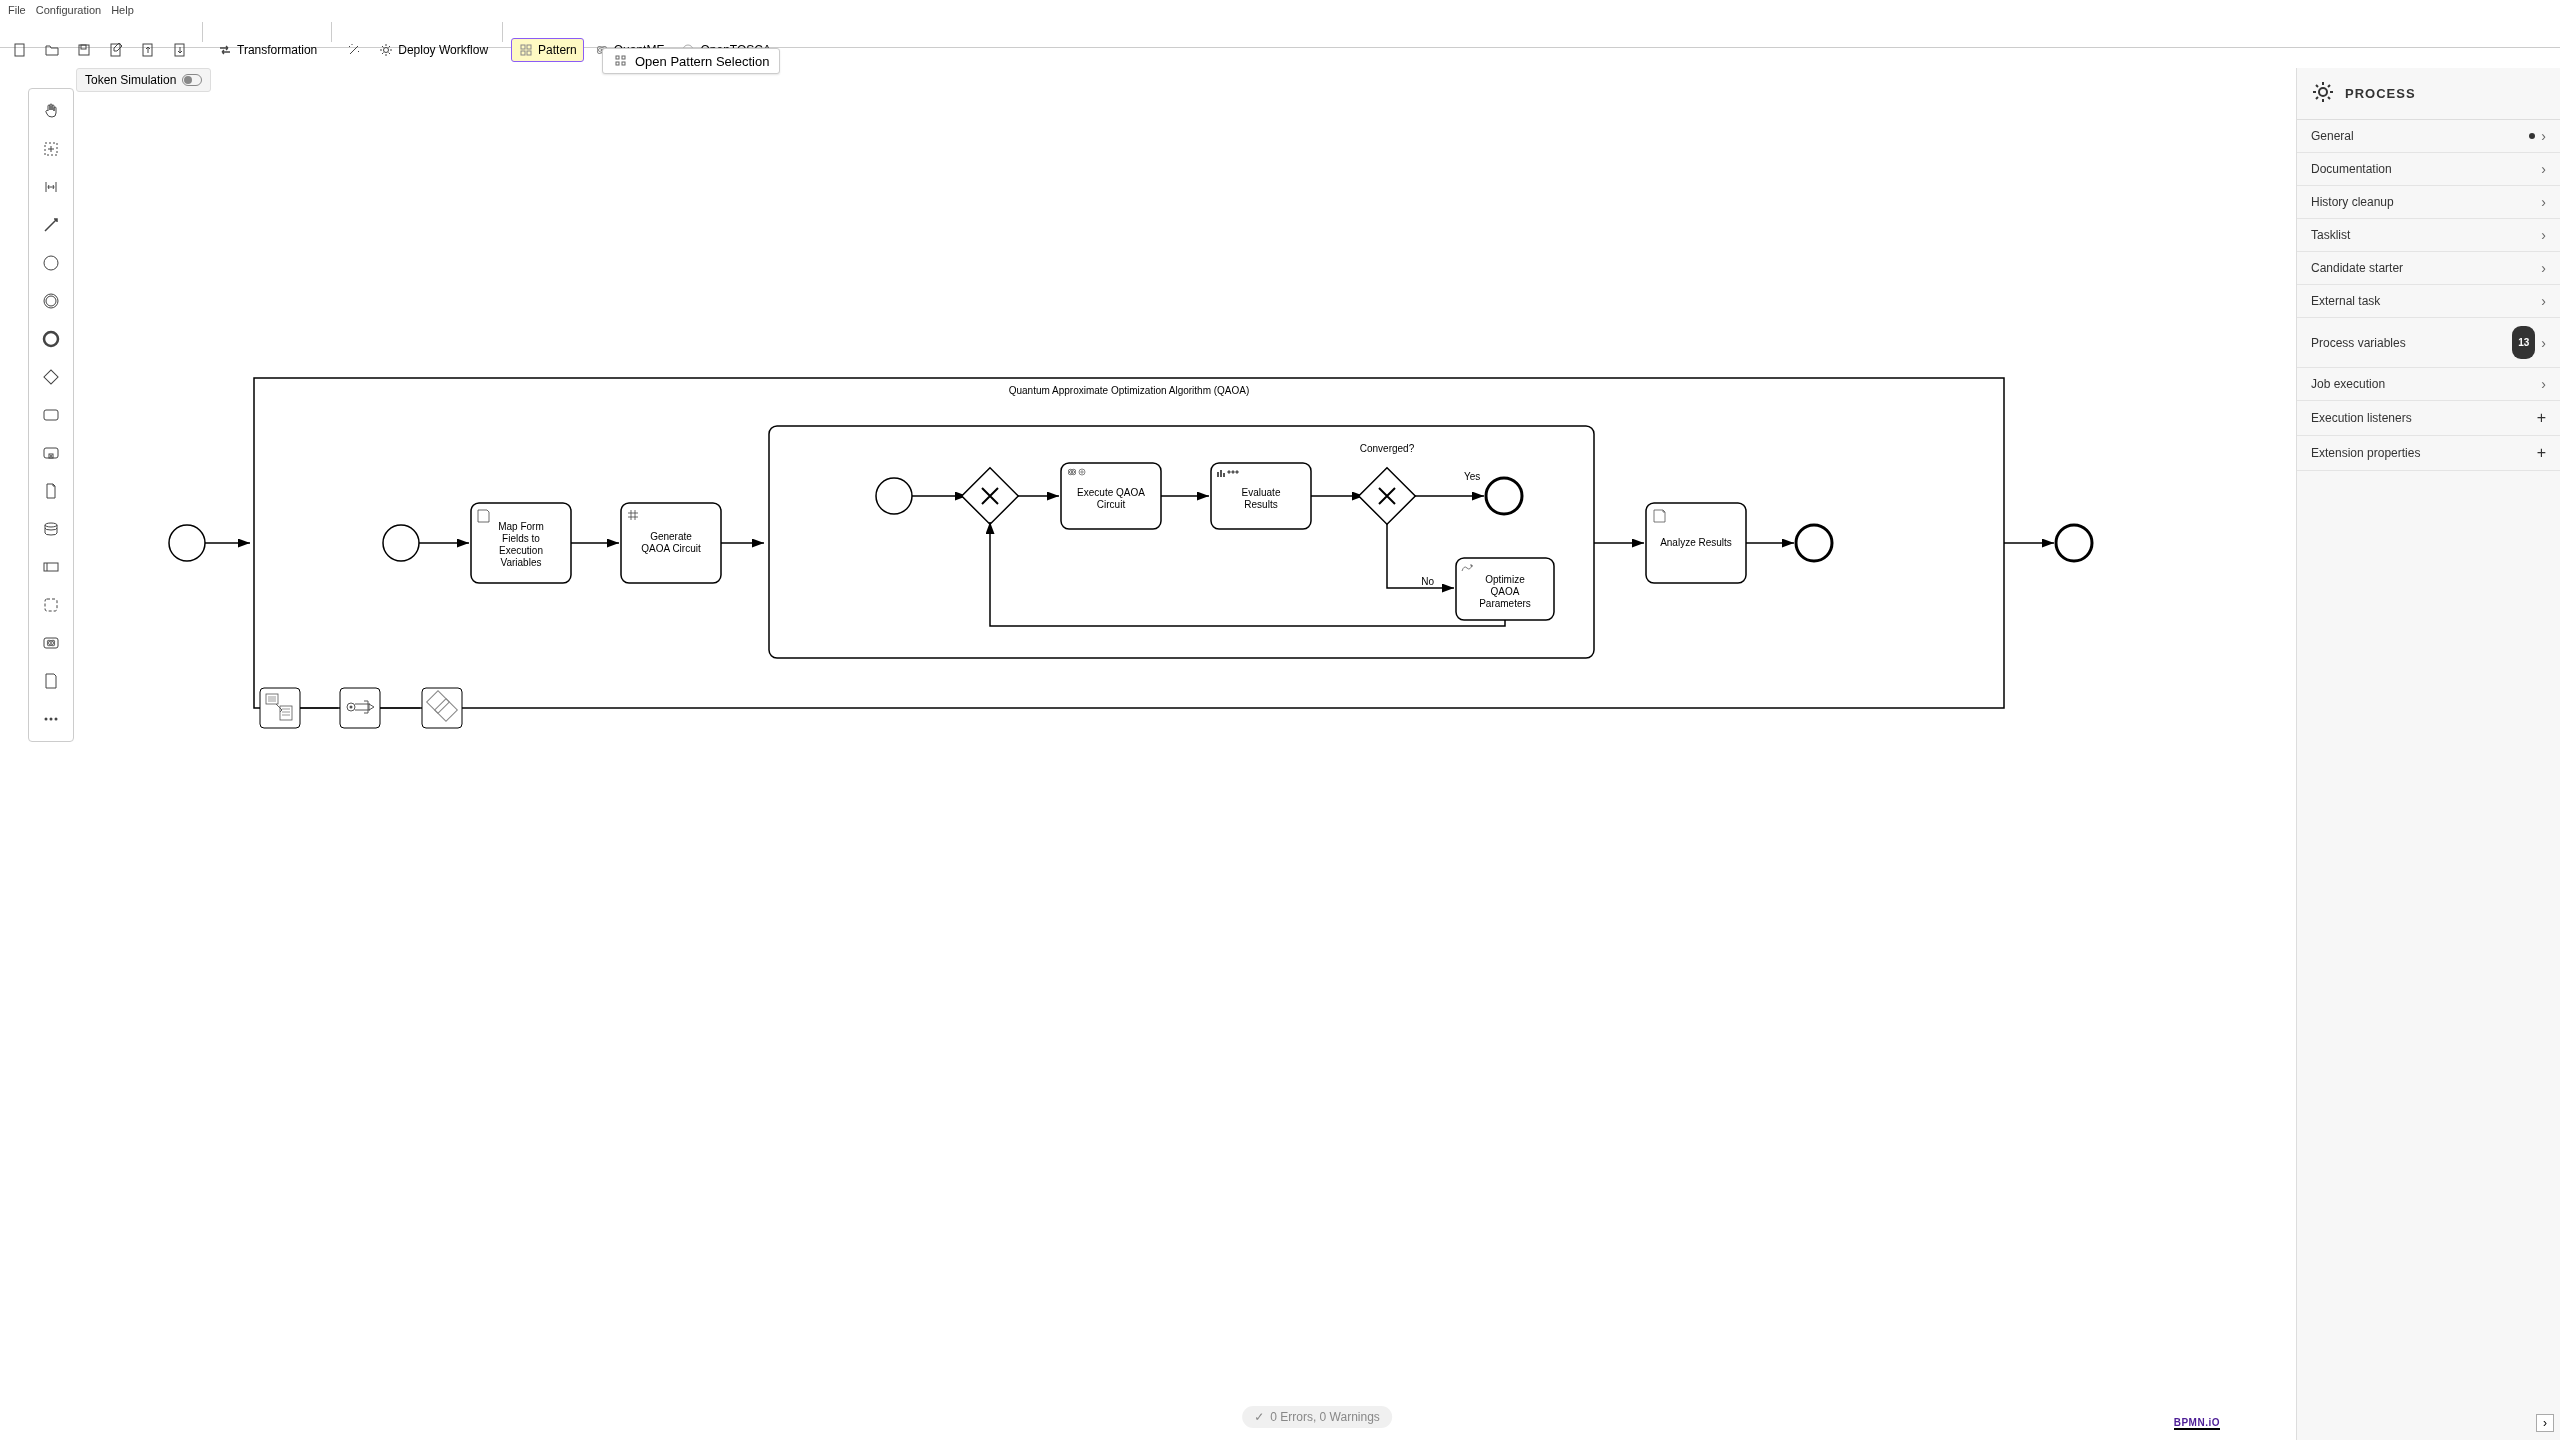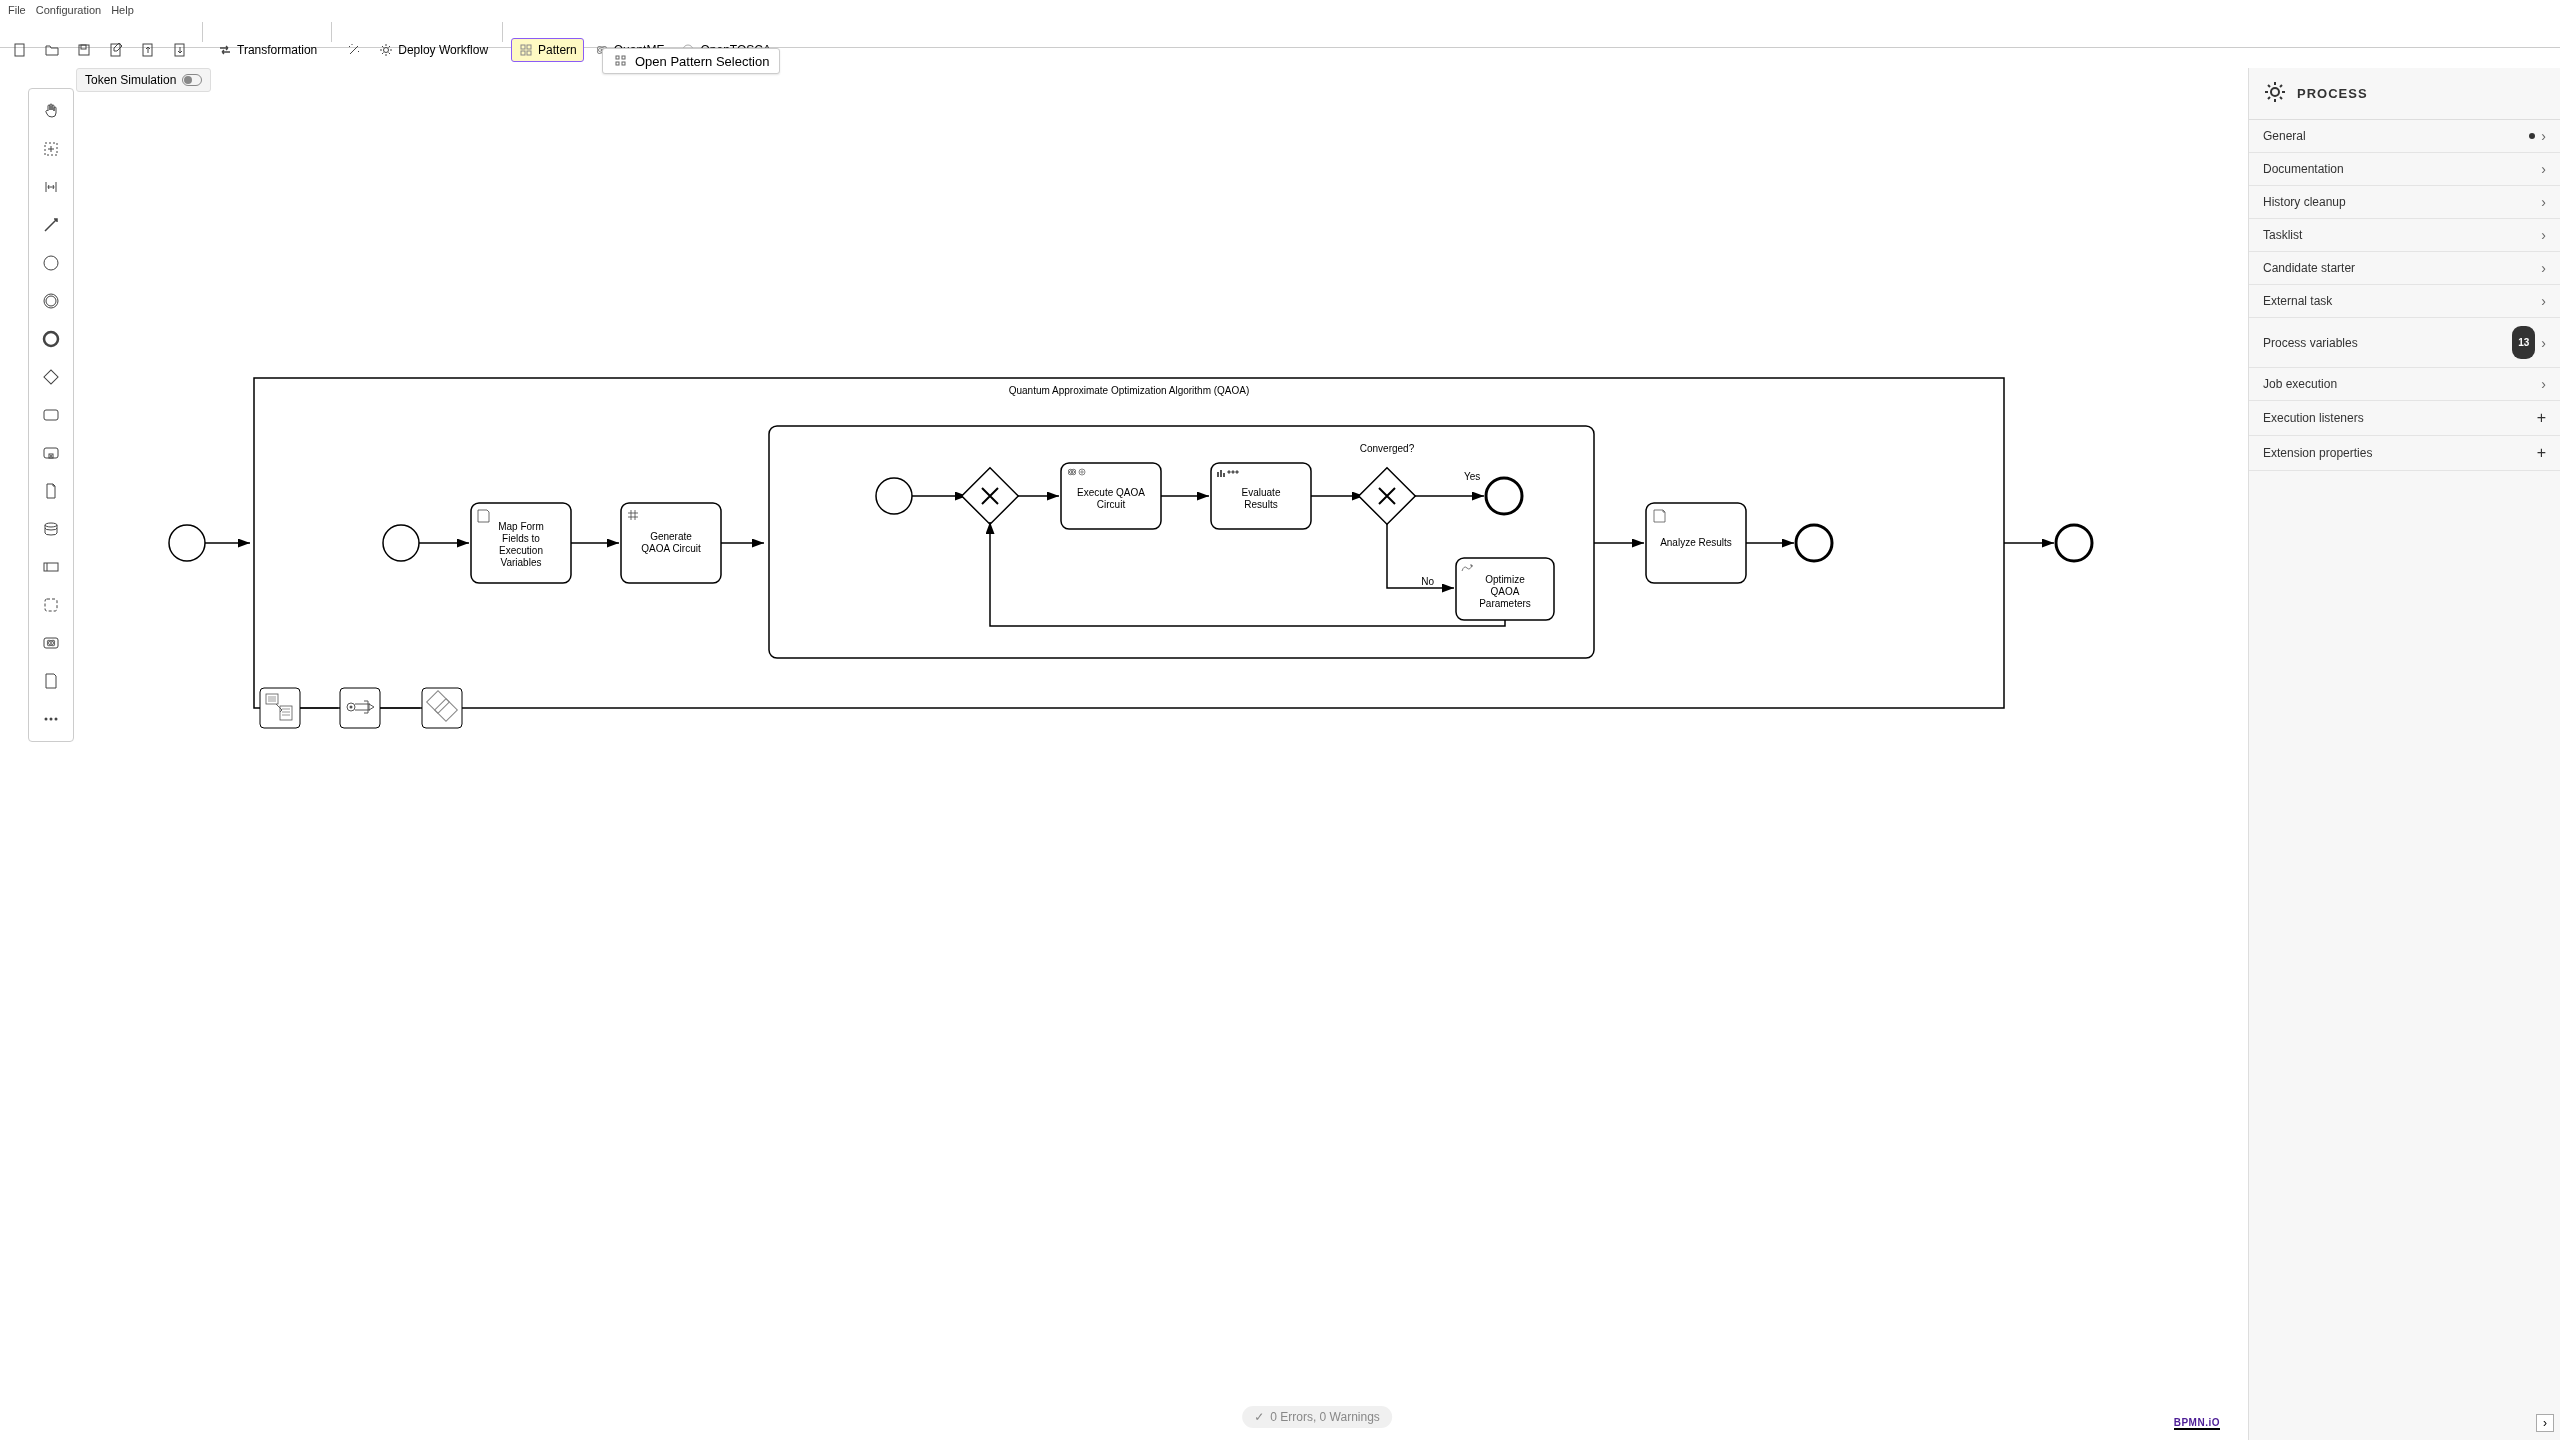--- a/index.html
+++ b/index.html
@@ -29,21 +29,21 @@
   
   
   .canvas { flex: 1; position: relative; }
   
   
   .token-sim { position: absolute; top: 0px; left: 2px; padding: 4px 8px; background: #f4f4f4; border: 1px solid #ddd; border-radius: 3px; font-size: 12px; display: flex; align-items: center; gap: 6px; cursor: pointer; text-align: center; }
   .toggle { width: 20px; height: 12px; border: 1px solid #888; border-radius: 6px; position: relative; }
   .toggle::after { content:''; position:absolute; left:1px; top:1px; width:8px; height:8px; border-radius:50%; background:#888; }
   
   
-  .prop-panel { width: 312px; background: #f7f7f7; border-left: 1px solid #ddd; display: flex; flex-direction: column; position: absolute; right: 0; top: 0; bottom: 0; }
+  .prop-panel { width: 264px; background: #f7f7f7; border-left: 1px solid #ddd; display: flex; flex-direction: column; position: absolute; right: 0; top: 0; bottom: 0; }
   .prop-header { display: flex; align-items: center; gap: 10px; padding: 12px 14px; border-bottom: 1px solid #ddd; }
   .prop-header-title { font-size: 13px; font-weight: bold; letter-spacing: 1px; text-transform: uppercase; color: #333; }
   .prop-row { display: flex; align-items: center; justify-content: space-between; padding: 8px 14px; border-bottom: 1px solid #e4e4e4; font-size: 12px; cursor: pointer; color: #333; }
   .prop-row .right { display: flex; align-items: center; gap: 6px; }
   .chev { font-size: 14px; color: #666; }
   .dot { width: 6px; height: 6px; background: #333; border-radius: 50%; }
   .badge { background: #333; color: #fff; border-radius: 9px; padding: 11px 6px; font-size: 10px; font-weight: bold; }
   .plus { font-size: 16px; color: #333; }
   
   

